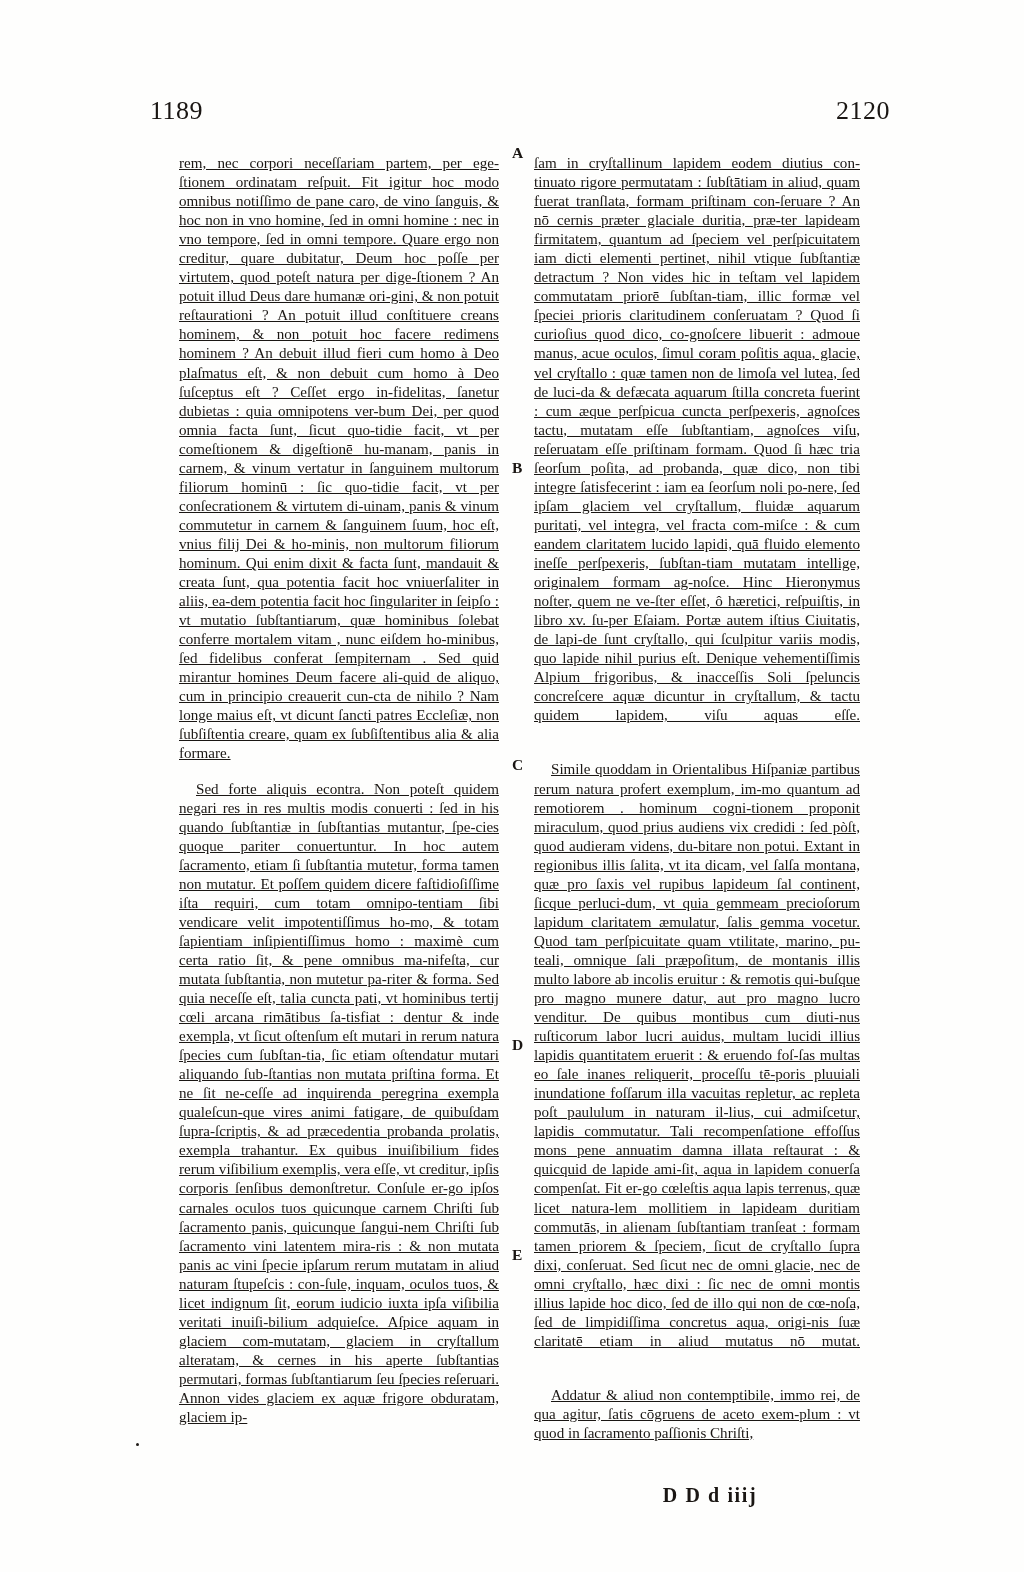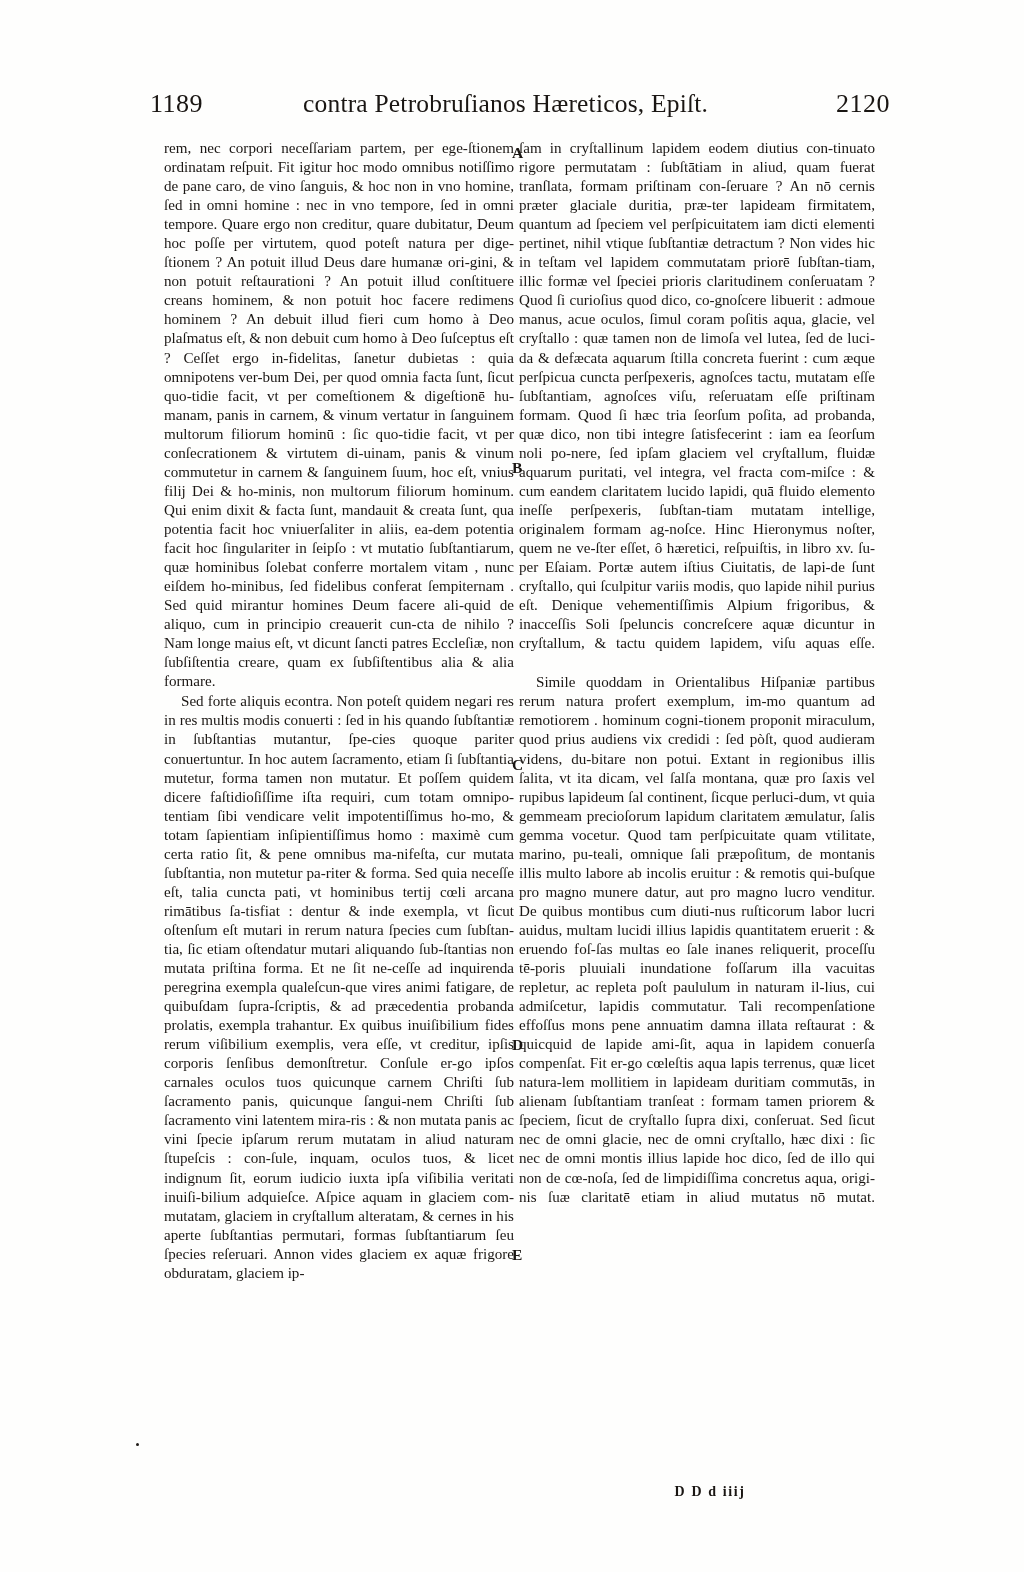--- a/index.html
+++ b/index.html
@@ -23,21 +23,21 @@
   }
 
   
   .running-head {
     position: absolute;
     left: 150px;
     top: 82px;
     width: 740px;
     height: 44px;
     display: flex;
-    align-items: center;
+    align-items: flex-end;
     justify-content: space-between;
   }
   .folio {
     font-size: 26px;
     letter-spacing: 0.5px;
     font-family: "Liberation Serif", "DejaVu Serif", serif;
     white-space: nowrap;
   }
   .head-title {
     font-size: 25.5px;
@@ -64,22 +64,23 @@
     line-height: 19.05px;
     text-align: justify;
     text-justify: inter-word;
     hyphens: manual;
     -webkit-hyphens: manual;
   }
   .col-left  { left: 163px; }
   .col-right { left: 518px; width: 358px; }
 
   .col p {
-    margin: 1px;
+    margin: 16px;
     text-align: justify;
+    text-decoration: underline;
   }
   .col p.indent { text-indent: 17px; }
 
   
   .col p::after {
     content: "";
     display: inline-block;
     width: 100%;
   }
   .col p.flush::after { display: none; }
@@ -110,46 +111,46 @@
     background: #201b18;
   }
 
   
   .signature {
     position: absolute;
     left: 531px;
     top: 1484px;
     width: 358px;
     text-align: center;
-    font-size: 14px;
+    font-size: 20px;
     letter-spacing: 1.6px;
     font-weight: bold;
   }
 </style>
 </head>
 <body>
 
 <div class="page">
 
   <div class="running-head">
     <span class="folio">1189</span>
-    <span class="head-title">contra Petrobruſianos Hæreticos, Epiſt.</span>
     <span class="folio">2120</span>
   </div>
 
   <div class="columns">
 
     <div class="col col-left">
       <p class="flush">rem, nec corpori neceſſariam partem, per ege-ſtionem ordinatam reſpuit. Fit igitur hoc modo omnibus notiſſimo de pane caro, de vino ſanguis, &amp; hoc non in vno homine, ſed in omni homine : nec in vno tempore, ſed in omni tempore. Quare ergo non creditur, quare dubitatur, Deum hoc poſſe per virtutem, quod poteſt natura per dige-ſtionem ? An potuit illud Deus dare humanæ ori-gini, &amp; non potuit reſtaurationi ? An potuit illud conſtituere creans hominem, &amp; non potuit hoc facere redimens hominem ? An debuit illud fieri cum homo à Deo plaſmatus eſt, &amp; non debuit cum homo à Deo ſuſceptus eſt ? Ceſſet ergo in-fidelitas, ſanetur dubietas : quia omnipotens ver-bum Dei, per quod omnia facta ſunt, ſicut quo-tidie facit, vt per comeſtionem &amp; digeſtionē hu-manam, panis in carnem, &amp; vinum vertatur in ſanguinem multorum filiorum hominū : ſic quo-tidie facit, vt per conſecrationem &amp; virtutem di-uinam, panis &amp; vinum commutetur in carnem &amp; ſanguinem ſuum, hoc eſt, vnius filij Dei &amp; ho-minis, non multorum filiorum hominum. Qui enim dixit &amp; facta ſunt, mandauit &amp; creata ſunt, qua potentia facit hoc vniuerſaliter in aliis, ea-dem potentia facit hoc ſingulariter in ſeipſo : vt mutatio ſubſtantiarum, quæ hominibus ſolebat conferre mortalem vitam , nunc eiſdem ho-minibus, ſed fidelibus conferat ſempiternam . Sed quid mirantur homines Deum facere ali-quid de aliquo, cum in principio creauerit cun-cta de nihilo ? Nam longe maius eſt, vt dicunt ſancti patres Eccleſiæ, non ſubſiſtentia creare, quam ex ſubſiſtentibus alia &amp; alia formare.</p>
       <p class="indent flush">Sed forte aliquis econtra. Non poteſt quidem negari res in res multis modis conuerti : ſed in his quando ſubſtantiæ in ſubſtantias mutantur, ſpe-cies quoque pariter conuertuntur. In hoc autem ſacramento, etiam ſi ſubſtantia mutetur, forma tamen non mutatur. Et poſſem quidem dicere faſtidioſiſſime iſta requiri, cum totam omnipo-tentiam ſibi vendicare velit impotentiſſimus ho-mo, &amp; totam ſapientiam inſipientiſſimus homo : maximè cum certa ratio ſit, &amp; pene omnibus ma-nifeſta, cur mutata ſubſtantia, non mutetur pa-riter &amp; forma. Sed quia neceſſe eſt, talia cuncta pati, vt hominibus tertij cœli arcana rimātibus ſa-tisfiat : dentur &amp; inde exempla, vt ſicut oſtenſum eſt mutari in rerum natura ſpecies cum ſubſtan-tia, ſic etiam oſtendatur mutari aliquando ſub-ſtantias non mutata priſtina forma. Et ne ſit ne-ceſſe ad inquirenda peregrina exempla qualeſcun-que vires animi fatigare, de quibuſdam ſupra-ſcriptis, &amp; ad præcedentia probanda prolatis, exempla trahantur. Ex quibus inuiſibilium fides rerum viſibilium exemplis, vera eſſe, vt creditur, ipſis corporis ſenſibus demonſtretur. Conſule er-go ipſos carnales oculos tuos quicunque carnem Chriſti ſub ſacramento panis, quicunque ſangui-nem Chriſti ſub ſacramento vini latentem mira-ris : &amp; non mutata panis ac vini ſpecie ipſarum rerum mutatam in aliud naturam ſtupeſcis : con-ſule, inquam, oculos tuos, &amp; licet indignum ſit, eorum iudicio iuxta ipſa viſibilia veritati inuiſi-bilium adquieſce. Aſpice aquam in glaciem com-mutatam, glaciem in cryſtallum alteratam, &amp; cernes in his aperte ſubſtantias permutari, formas ſubſtantiarum ſeu ſpecies reſeruari. Annon vides glaciem ex aquæ frigore obduratam, glaciem ip-</p>
     </div>
 
     <div class="col col-right">
       <p>ſam in cryſtallinum lapidem eodem diutius con-tinuato rigore permutatam : ſubſtātiam in aliud, quam fuerat tranſlata, formam priſtinam con-ſeruare ? An nō cernis præter glaciale duritia, præ-ter lapideam firmitatem, quantum ad ſpeciem vel perſpicuitatem iam dicti elementi pertinet, nihil vtique ſubſtantiæ detractum ? Non vides hic in teſtam vel lapidem commutatam priorē ſubſtan-tiam, illic formæ vel ſpeciei prioris claritudinem conſeruatam ? Quod ſi curioſius quod dico, co-gnoſcere libuerit : admoue manus, acue oculos, ſimul coram poſitis aqua, glacie, vel cryſtallo : quæ tamen non de limoſa vel lutea, ſed de luci-da &amp; defæcata aquarum ſtilla concreta fuerint : cum æque perſpicua cuncta perſpexeris, agnoſces tactu, mutatam eſſe ſubſtantiam, agnoſces viſu, reſeruatam eſſe priſtinam formam. Quod ſi hæc tria ſeorſum poſita, ad probanda, quæ dico, non tibi integre ſatisfecerint : iam ea ſeorſum noli po-nere, ſed ipſam glaciem vel cryſtallum, fluidæ aquarum puritati, vel integra, vel fracta com-miſce : &amp; cum eandem claritatem lucido lapidi, quā fluido elemento ineſſe perſpexeris, ſubſtan-tiam mutatam intellige, originalem formam ag-noſce. Hinc Hieronymus noſter, quem ne ve-ſter eſſet, ô hæretici, reſpuiſtis, in libro xv. ſu-per Eſaiam. Portæ autem iſtius Ciuitatis, de lapi-de ſunt cryſtallo, qui ſculpitur variis modis, quo lapide nihil purius eſt. Denique vehementiſſimis Alpium frigoribus, &amp; inacceſſis Soli ſpeluncis concreſcere aquæ dicuntur in cryſtallum, &amp; tactu quidem lapidem, viſu aquas eſſe.</p>
       <p class="indent">Simile quoddam in Orientalibus Hiſpaniæ partibus rerum natura profert exemplum, im-mo quantum ad remotiorem . hominum cogni-tionem proponit miraculum, quod prius audiens vix credidi : ſed pòſt, quod audieram videns, du-bitare non potui. Extant in regionibus illis ſalita, vt ita dicam, vel ſalſa montana, quæ pro ſaxis vel rupibus lapideum ſal continent, ſicque perluci-dum, vt quia gemmeam precioſorum lapidum claritatem æmulatur, ſalis gemma vocetur. Quod tam perſpicuitate quam vtilitate, marino, pu-teali, omnique ſali præpoſitum, de montanis illis multo labore ab incolis eruitur : &amp; remotis qui-buſque pro magno munere datur, aut pro magno lucro venditur. De quibus montibus cum diuti-nus ruſticorum labor lucri auidus, multam lucidi illius lapidis quantitatem eruerit : &amp; eruendo foſ-ſas multas eo ſale inanes reliquerit, proceſſu tē-poris pluuiali inundatione foſſarum illa vacuitas repletur, ac repleta poſt paululum in naturam il-lius, cui admiſcetur, lapidis commutatur. Tali recompenſatione effoſſus mons pene annuatim damna illata reſtaurat : &amp; quicquid de lapide ami-ſit, aqua in lapidem conuerſa compenſat. Fit er-go cœleſtis aqua lapis terrenus, quæ licet natura-lem mollitiem in lapideam duritiam commutās, in alienam ſubſtantiam tranſeat : formam tamen priorem &amp; ſpeciem, ſicut de cryſtallo ſupra dixi, conſeruat. Sed ſicut nec de omni glacie, nec de omni cryſtallo, hæc dixi : ſic nec de omni montis illius lapide hoc dico, ſed de illo qui non de cœ-noſa, ſed de limpidiſſima concretus aqua, origi-nis ſuæ claritatē etiam in aliud mutatus nō mutat.</p>
+      <p class="indent flush">Addatur &amp; aliud non contemptibile, immo rei, de qua agitur, ſatis cōgruens de aceto exem-plum : vt quod in ſacramento paſſionis Chriſti,</p>
     </div>
 
   </div>
 
   <div class="margin-letters">
     <span class="mletter" style="top:144px">A</span>
     <span class="mletter" style="top:459px">B</span>
     <span class="mletter" style="top:756px">C</span>
     <span class="mletter" style="top:1036px">D</span>
     <span class="mletter" style="top:1246px">E</span>

